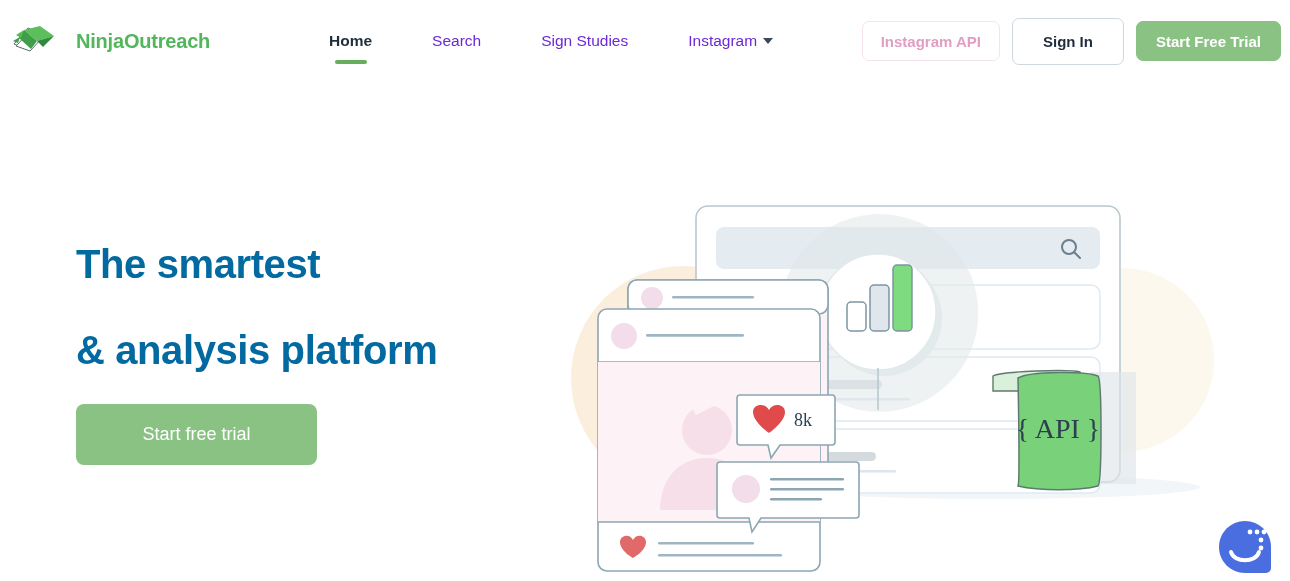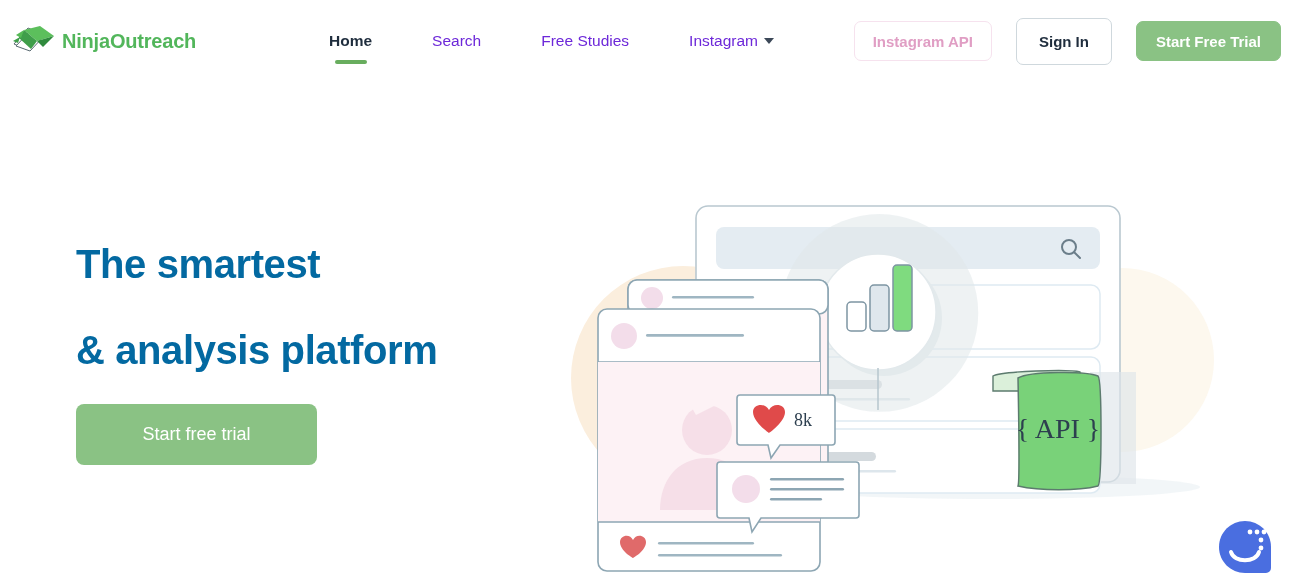--- a/index.html
+++ b/index.html
@@ -13,21 +13,21 @@
   .page { position: relative; width: 1290px; height: 581px; background:#fff; }
 
   
   .header {
     position: absolute; top: 0; left: 0;
     width: 1290px; height: 82px;
     display: flex; align-items: center;
     background: #ffffff;
   }
   .brand {
-    display: flex; align-items: center; gap: 4px;
+    display: flex; align-items: center; gap: 18px;
     margin-left: 10px; width: 200px;
   }
   .brand-mark { width: 48px; height: 34px; flex: 0 0 48px; }
   .brand-text {
     font-size: 20px; font-weight: bold; color: #52b65b;
     letter-spacing: -0.2px; white-space: nowrap;
   }
 
   .nav {
     display: flex; align-items: center; gap: 16px;
@@ -49,34 +49,34 @@
     display: inline-block; margin-left: 6px;
     width: 0; height: 0;
     border-left: 5px solid transparent;
     border-right: 5px solid transparent;
     border-top: 6px solid #3c4858;
     vertical-align: 2px;
   }
 
   .actions {
     margin-left: auto; margin-right: 9px;
-    display: flex; align-items: center; gap: 24px;
+    display: flex; align-items: center; gap: 12px;
   }
   .btn {
     display: inline-flex; align-items: center; justify-content: center;
     border-radius: 7px; font-size: 15px; font-weight: bold;
     cursor: pointer; white-space: nowrap;
   }
   .btn-insta {
     height: 40px; padding: 0 18px;
     background: #ffffff; color: #e09ec4;
     border: 1px solid #f6e2ee;
   }
   .btn-signin {
-    height: 47px; padding: 0 22px;
+    height: 47px; padding: 0 30px;
     background: #ffffff; color: #1f2d3d;
     border: 1px solid #cfd8dd;
   }
   .btn-trial {
     height: 40px; padding: 0 19px;
     background: #8ac284; color: #ffffff;
     border: 1px solid #8ac284;
   }
 
   
@@ -128,21 +128,21 @@
 
     <nav class="nav">
       <div class="nav-item active">
         <span>Home</span>
         <span class="nav-underline"></span>
       </div>
       <div class="nav-item">
         <span>Search</span>
       </div>
       <div class="nav-item">
-        <span>Free Studies</span>
+        <span>Sign Studies</span>
       </div>
       <div class="nav-item">
         <span>Instagram</span><span class="caret"></span>
       </div>
     </nav>
 
     <div class="actions">
       <div class="btn btn-insta">Instagram API</div>
       <div class="btn btn-signin">Sign In</div>
       <div class="btn btn-trial">Start Free Trial</div>

